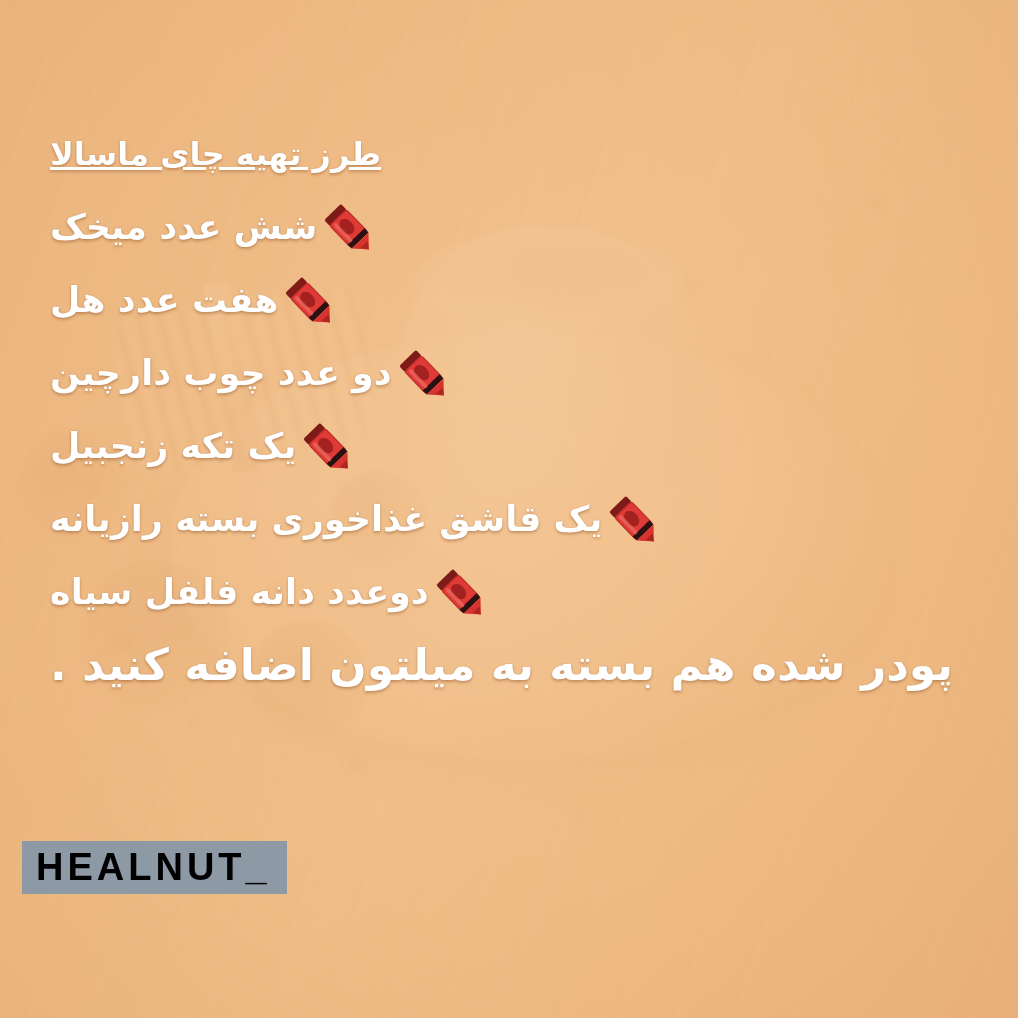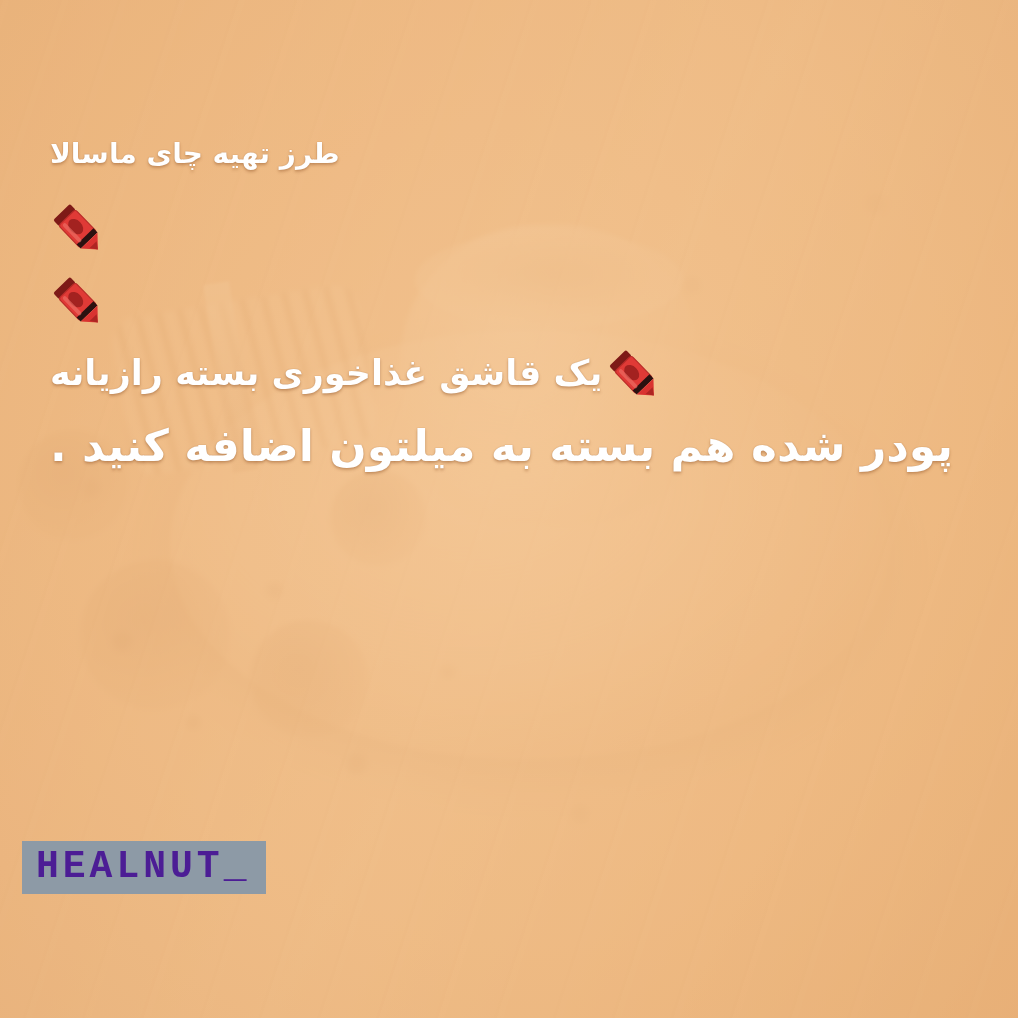--- a/index.html
+++ b/index.html
@@ -152,21 +152,21 @@
   .line-text{
     color:#FFFFFF;
     font-size:35px;
     font-weight:700;
     letter-spacing:.2px;
     line-height:1.1;
     text-shadow:
       0 2px 3px rgba(150,92,46,.45),
       0 0 1px rgba(150,92,46,.55);
   }
-  .line.title .line-text{font-size:28px;}
+  .line.title .line-text{font-size:32px;text-decoration:underline;}
   .line.wrap .line-text{font-size:44px;}
 
   
   .marker{
     width:62px;height:62px;
     flex:0 0 62px;
     display:block;
     margin-right:-6px;
     margin-left:-4px;
   }
@@ -177,22 +177,22 @@
   .watermark{
     position:absolute;
     left:22px;top:841px;
     background:#8D9AA6;
     padding:7px 16px 8px 14px;
     z-index:6;
     direction:ltr;
   }
   .watermark .wm-text{
     display:block;
-    color:#4c1d95;
-    font-family:Liberation Mono, monospace;
+    color:#000000;
+    font-family:Liberation Sans, sans-serif;
     font-size:38px;
     font-weight:700;
     letter-spacing:4px;
     line-height:1;
   }
 </style>
 </head>
 <body>
 
 <div class="card">
@@ -229,59 +229,112 @@
             <rect x="20" y="17" width="24" height="32" rx="3" fill="#E03A36"></rect>
             <rect x="20" y="17" width="24" height="32" rx="3" fill="none" stroke="#B92B28" stroke-width="1.2"></rect>
             <ellipse cx="32" cy="30" rx="6.5" ry="9" fill="#A32220"></ellipse>
             <rect x="20" y="44" width="24" height="6" fill="#2B1110"></rect>
             <path d="M20 50 L32 63 L44 50 Z" fill="#D93330"></path>
             <path d="M27 56 L32 63 L37 56 Z" fill="#AE2522"></path>
             <rect x="23" y="19" width="4" height="26" rx="2" fill="#EE7A70" opacity=".55"></rect>
           </g>
         </svg>
       </span>
-    </div>
-
-    <div class="line">
-      <span class="marker">
-        <svg viewBox="0 0 64 64" aria-hidden="true">
-          <g transform="rotate(-44 32 32)">
-            <rect x="20" y="9" width="24" height="9" rx="2" fill="#7E1A17"></rect>
-            <rect x="20" y="17" width="24" height="32" rx="3" fill="#E03A36"></rect>
-            <rect x="20" y="17" width="24" height="32" rx="3" fill="none" stroke="#B92B28" stroke-width="1.2"></rect>
-            <ellipse cx="32" cy="30" rx="6.5" ry="9" fill="#A32220"></ellipse>
-            <rect x="20" y="44" width="24" height="6" fill="#2B1110"></rect>
-            <path d="M20 50 L32 63 L44 50 Z" fill="#D93330"></path>
-            <path d="M27 56 L32 63 L37 56 Z" fill="#AE2522"></path>
-            <rect x="23" y="19" width="4" height="26" rx="2" fill="#EE7A70" opacity=".55"></rect>
-          </g>
-        </svg>
-      </span>
-    </div>
-
-
+      <span class="line-text">شش عدد میخک</span>
+    </div>
+
+    <div class="line">
+      <span class="marker">
+        <svg viewBox="0 0 64 64" aria-hidden="true">
+          <g transform="rotate(-44 32 32)">
+            <rect x="20" y="9" width="24" height="9" rx="2" fill="#7E1A17"></rect>
+            <rect x="20" y="17" width="24" height="32" rx="3" fill="#E03A36"></rect>
+            <rect x="20" y="17" width="24" height="32" rx="3" fill="none" stroke="#B92B28" stroke-width="1.2"></rect>
+            <ellipse cx="32" cy="30" rx="6.5" ry="9" fill="#A32220"></ellipse>
+            <rect x="20" y="44" width="24" height="6" fill="#2B1110"></rect>
+            <path d="M20 50 L32 63 L44 50 Z" fill="#D93330"></path>
+            <path d="M27 56 L32 63 L37 56 Z" fill="#AE2522"></path>
+            <rect x="23" y="19" width="4" height="26" rx="2" fill="#EE7A70" opacity=".55"></rect>
+          </g>
+        </svg>
+      </span>
+      <span class="line-text">هفت عدد هل</span>
+    </div>
+
+    <div class="line">
+      <span class="marker">
+        <svg viewBox="0 0 64 64" aria-hidden="true">
+          <g transform="rotate(-44 32 32)">
+            <rect x="20" y="9" width="24" height="9" rx="2" fill="#7E1A17"></rect>
+            <rect x="20" y="17" width="24" height="32" rx="3" fill="#E03A36"></rect>
+            <rect x="20" y="17" width="24" height="32" rx="3" fill="none" stroke="#B92B28" stroke-width="1.2"></rect>
+            <ellipse cx="32" cy="30" rx="6.5" ry="9" fill="#A32220"></ellipse>
+            <rect x="20" y="44" width="24" height="6" fill="#2B1110"></rect>
+            <path d="M20 50 L32 63 L44 50 Z" fill="#D93330"></path>
+            <path d="M27 56 L32 63 L37 56 Z" fill="#AE2522"></path>
+            <rect x="23" y="19" width="4" height="26" rx="2" fill="#EE7A70" opacity=".55"></rect>
+          </g>
+        </svg>
+      </span>
+      <span class="line-text">دو عدد چوب دارچین</span>
+    </div>
+
+    <div class="line">
+      <span class="marker">
+        <svg viewBox="0 0 64 64" aria-hidden="true">
+          <g transform="rotate(-44 32 32)">
+            <rect x="20" y="9" width="24" height="9" rx="2" fill="#7E1A17"></rect>
+            <rect x="20" y="17" width="24" height="32" rx="3" fill="#E03A36"></rect>
+            <rect x="20" y="17" width="24" height="32" rx="3" fill="none" stroke="#B92B28" stroke-width="1.2"></rect>
+            <ellipse cx="32" cy="30" rx="6.5" ry="9" fill="#A32220"></ellipse>
+            <rect x="20" y="44" width="24" height="6" fill="#2B1110"></rect>
+            <path d="M20 50 L32 63 L44 50 Z" fill="#D93330"></path>
+            <path d="M27 56 L32 63 L37 56 Z" fill="#AE2522"></path>
+            <rect x="23" y="19" width="4" height="26" rx="2" fill="#EE7A70" opacity=".55"></rect>
+          </g>
+        </svg>
+      </span>
+      <span class="line-text">یک تکه زنجبیل</span>
+    </div>
 
     <div class="line">
       <span class="marker">
         <svg viewBox="0 0 64 64" aria-hidden="true">
           <g transform="rotate(-44 32 32)">
             <rect x="20" y="9" width="24" height="9" rx="2" fill="#7E1A17"></rect>
             <rect x="20" y="17" width="24" height="32" rx="3" fill="#E03A36"></rect>
             <rect x="20" y="17" width="24" height="32" rx="3" fill="none" stroke="#B92B28" stroke-width="1.2"></rect>
             <ellipse cx="32" cy="30" rx="6.5" ry="9" fill="#A32220"></ellipse>
             <rect x="20" y="44" width="24" height="6" fill="#2B1110"></rect>
             <path d="M20 50 L32 63 L44 50 Z" fill="#D93330"></path>
             <path d="M27 56 L32 63 L37 56 Z" fill="#AE2522"></path>
             <rect x="23" y="19" width="4" height="26" rx="2" fill="#EE7A70" opacity=".55"></rect>
           </g>
         </svg>
       </span>
       <span class="line-text">یک قاشق غذاخوری بسته رازیانه</span>
     </div>
 
+    <div class="line">
+      <span class="marker">
+        <svg viewBox="0 0 64 64" aria-hidden="true">
+          <g transform="rotate(-44 32 32)">
+            <rect x="20" y="9" width="24" height="9" rx="2" fill="#7E1A17"></rect>
+            <rect x="20" y="17" width="24" height="32" rx="3" fill="#E03A36"></rect>
+            <rect x="20" y="17" width="24" height="32" rx="3" fill="none" stroke="#B92B28" stroke-width="1.2"></rect>
+            <ellipse cx="32" cy="30" rx="6.5" ry="9" fill="#A32220"></ellipse>
+            <rect x="20" y="44" width="24" height="6" fill="#2B1110"></rect>
+            <path d="M20 50 L32 63 L44 50 Z" fill="#D93330"></path>
+            <path d="M27 56 L32 63 L37 56 Z" fill="#AE2522"></path>
+            <rect x="23" y="19" width="4" height="26" rx="2" fill="#EE7A70" opacity=".55"></rect>
+          </g>
+        </svg>
+      </span>
+      <span class="line-text">دوعدد دانه فلفل سیاه</span>
+    </div>
 
 
     <div class="line wrap">
       <span class="marker empty"></span>
       <span class="line-text">پودر شده هم بسته به  میلتون اضافه کنید .</span>
     </div>
 
   </div>
 
   <div class="watermark">

